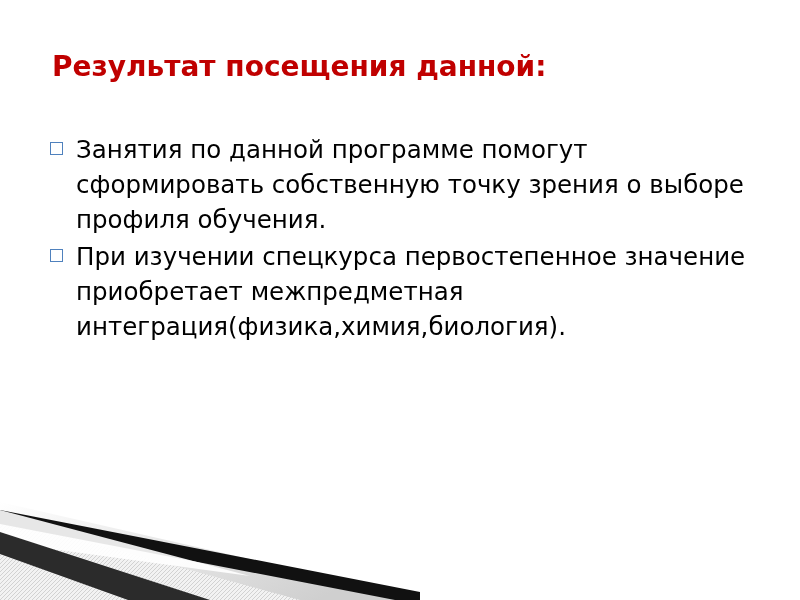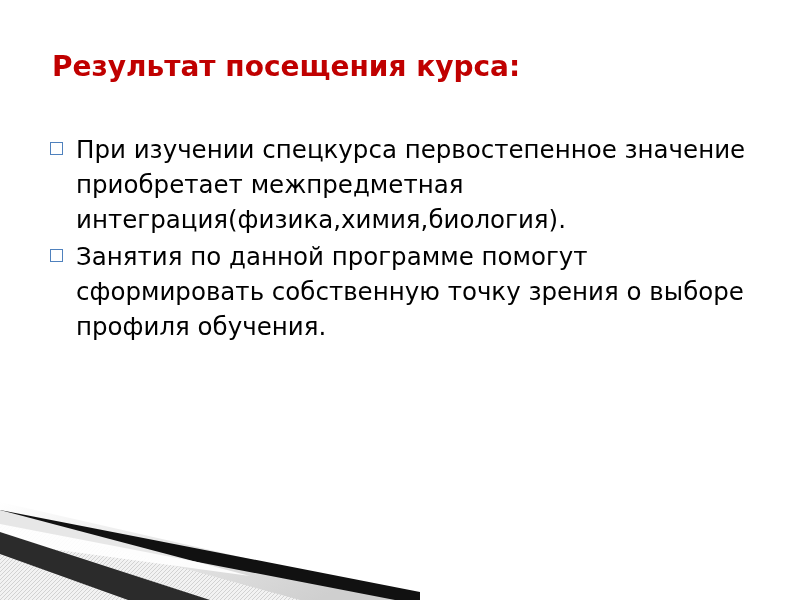--- a/index.html
+++ b/index.html
@@ -73,38 +73,38 @@
     width: 420px;
     height: 120px;
     pointer-events: none;
   }
 </style>
 </head>
 <body>
 
 <div class="slide">
 
-  <div class="slide-title">Результат посещения курса:</div>
+  <div class="slide-title">Результат посещения данной:</div>
 
   <ul class="body-list">
     <li class="bullet-item">
       <span class="bullet-marker">
         <svg width="13" height="13" viewBox="0 0 13 13" aria-hidden="true">
           <rect x="0.5" y="0.5" width="12" height="12" fill="none" stroke="#4f81bd" stroke-width="1"></rect>
         </svg>
       </span>
-      <span class="bullet-text">При изучении спецкурса первостепенное значение приобретает межпредметная интеграция(физика,химия,биология).</span>
+      <span class="bullet-text">Занятия по данной программе помогут сформировать собственную точку зрения о выборе профиля обучения.</span>
     </li>
     <li class="bullet-item">
       <span class="bullet-marker">
         <svg width="13" height="13" viewBox="0 0 13 13" aria-hidden="true">
           <rect x="0.5" y="0.5" width="12" height="12" fill="none" stroke="#4f81bd" stroke-width="1"></rect>
         </svg>
       </span>
-      <span class="bullet-text">Занятия по данной программе помогут сформировать собственную точку зрения о выборе профиля обучения.</span>
+      <span class="bullet-text">При изучении спецкурса первостепенное значение приобретает межпредметная интеграция(физика,химия,биология).</span>
     </li>
   </ul>
 
   <div class="deco">
     <svg width="420" height="120" viewBox="0 0 420 120" aria-hidden="true">
       <defs>
         <linearGradient id="gshade" x1="0" y1="0" x2="1" y2="0.4">
           <stop offset="0%" stop-color="#ffffff"></stop>
           <stop offset="100%" stop-color="#cfcfcf"></stop>
         </linearGradient>

